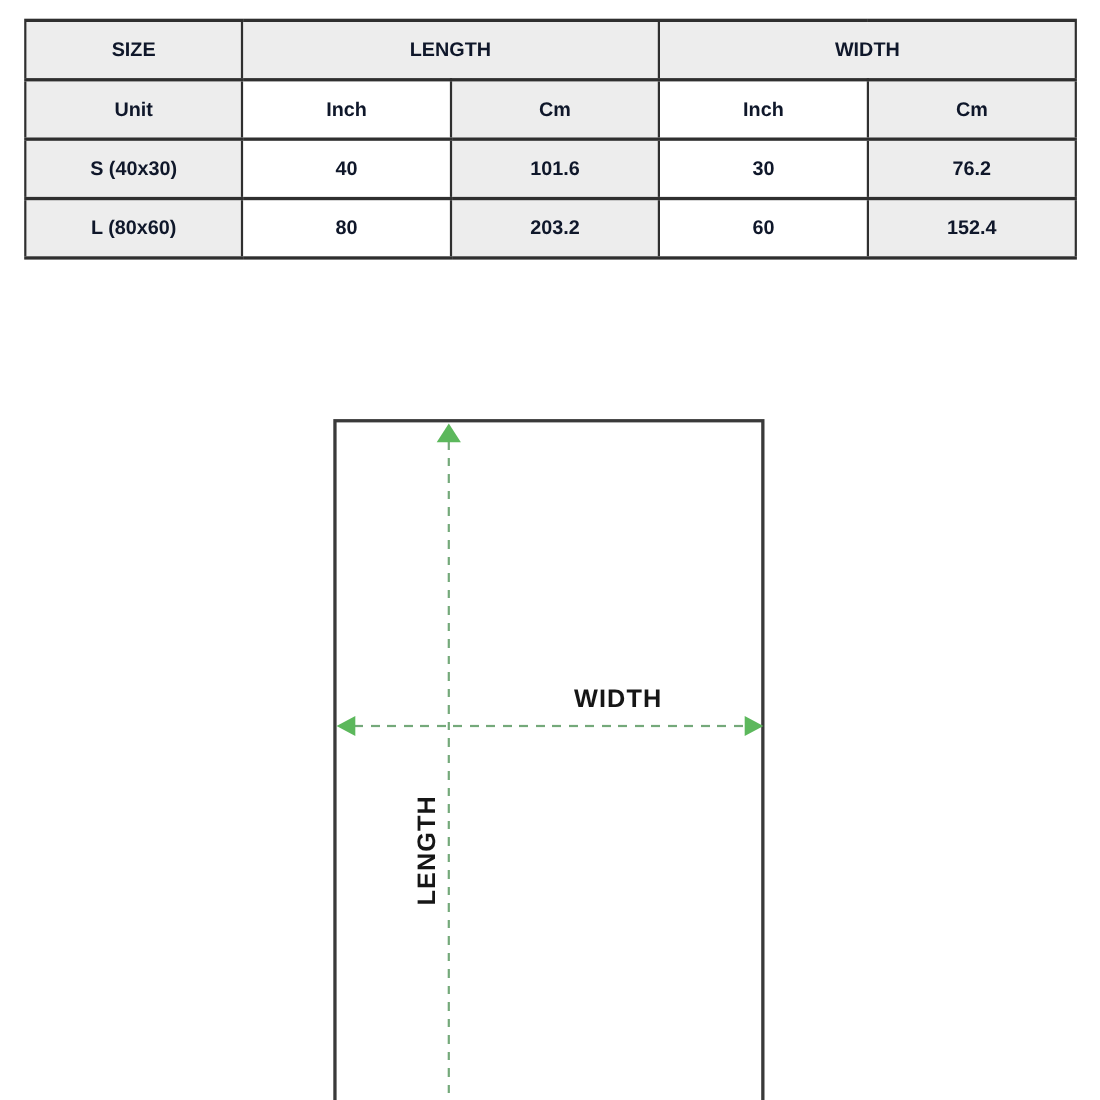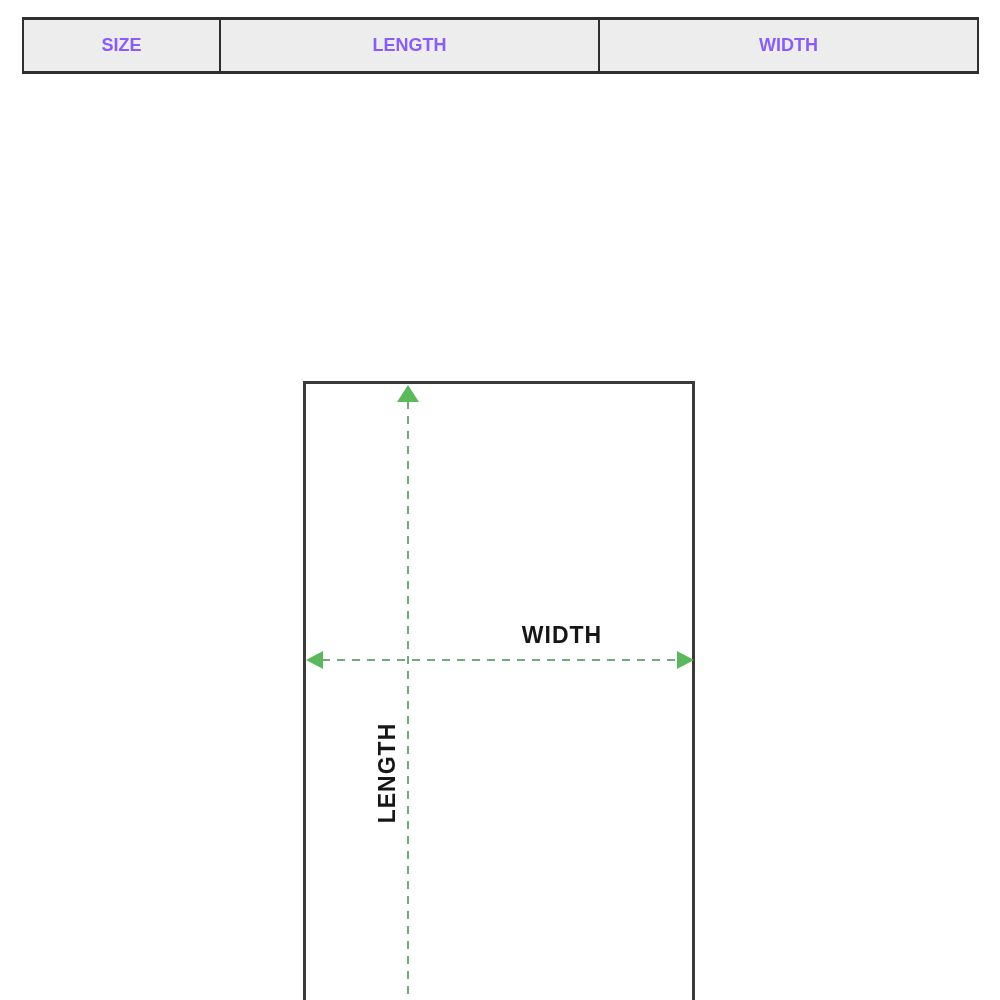--- a/index.html
+++ b/index.html
@@ -27,21 +27,21 @@
   }
   table.size-table th,
   table.size-table td {
     border: 2px solid #2f2f2f;
     border-top-width: 3px;
     border-bottom-width: 3px;
     text-align: center;
     vertical-align: middle;
     font-weight: 700;
     font-size: 18px;
-    color: #8b5cf6;
+    color: #0f172a;
     height: 51px;
     padding: 0;
   }
   .bg-gray { background: #ededed; }
   .bg-white { background: #ffffff; }
 
   
   .diagram-rect {
     position: absolute;
     left: 303px;
@@ -132,20 +132,41 @@
       <col style="width:189px">
       <col style="width:190px">
       <col style="width:189px">
     </colgroup>
     <tbody>
       <tr>
         <th class="bg-gray">SIZE</th>
         <th class="bg-gray" colspan="2">LENGTH</th>
         <th class="bg-gray" colspan="2">WIDTH</th>
       </tr>
+      <tr>
+        <th class="bg-gray">Unit</th>
+        <td class="bg-white">Inch</td>
+        <td class="bg-gray">Cm</td>
+        <td class="bg-white">Inch</td>
+        <td class="bg-gray">Cm</td>
+      </tr>
+      <tr>
+        <th class="bg-gray">S (40x30)</th>
+        <td class="bg-white">40</td>
+        <td class="bg-gray">101.6</td>
+        <td class="bg-white">30</td>
+        <td class="bg-gray">76.2</td>
+      </tr>
+      <tr>
+        <th class="bg-gray">L (80x60)</th>
+        <td class="bg-white">80</td>
+        <td class="bg-gray">203.2</td>
+        <td class="bg-white">60</td>
+        <td class="bg-gray">152.4</td>
+      </tr>
     </tbody>
   </table>
 
   <div>
     <div class="diagram-rect"></div>
     <div class="vline"></div>
     <div class="hline"></div>
     <div class="arrow-up"></div>
     <div class="arrow-left"></div>
     <div class="arrow-right"></div>

